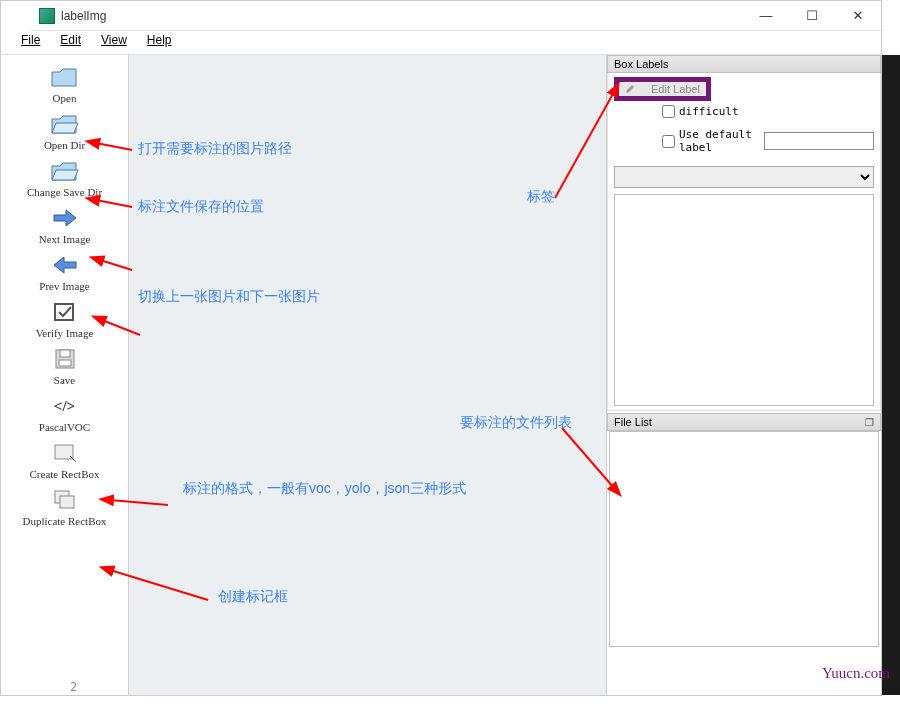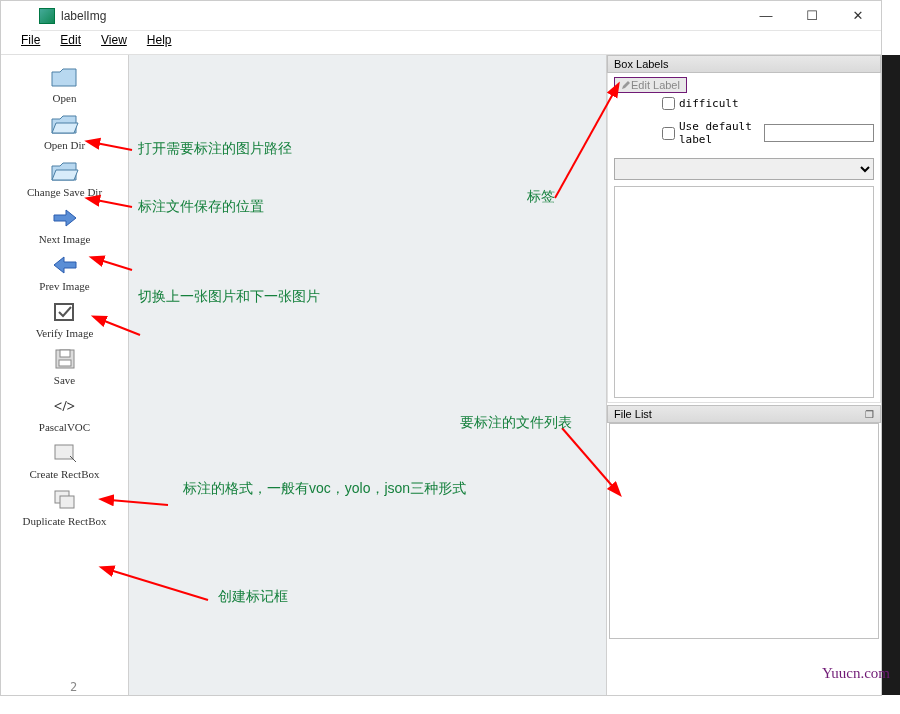--- a/index.html
+++ b/index.html
@@ -22,28 +22,28 @@
 .tool-btn { width: 120px; display: flex; flex-direction: column; align-items: center; padding: 3px 0 2px; font-family: Liberation Serif, serif; font-size: 11px; color: #333; position: relative; }
 .tool-icon { width: 34px; height: 26px; display: flex; align-items: center; justify-content: center; margin-bottom: 2px; }
 .tool-label { white-space: nowrap; font-size: 11px; }
 
 .canvas { flex: 1; background: #eceff1; border-right: 1px solid #d0d0d0; position: relative; }
 
 .right-panel { width: 274px; display: flex; flex-direction: column; }
 .panel-header { background: linear-gradient(#e8e8e8,#dadada); border: 1px solid #c0c0c0; padding: 2px 6px; font-size: 11px; display: flex; align-items: center; justify-content: space-between; }
 .panel-header .pin { font-size: 10px; color: #555; }
 .panel-body { padding: 4px 6px; border: 1px solid #e0e0e0; border-top: none; }
-.edit-label-btn { background: #e8e8e8; border: 1px solid #701a75; padding: 1px 6px; font-size: 11px; color: #888; display: inline-flex; align-items: center; gap: 0; }
+.edit-label-btn { background: #e8e8e8; border: 5px solid #701a75; padding: 1px 6px; font-size: 11px; color: #888; display: inline-flex; align-items: center; gap: 16px; }
 .chk-row { display: flex; align-items: center; gap: 4px; margin-top: 4px; font-family: monospace; font-size: 11px; padding-left: 48px; }
 .chk-row input[type=text] { width: 110px; height: 18px; border: 1px solid #888; }
 .combo { width: 100%; height: 22px; border: 1px solid #aaa; background: #efefef; margin-top: 12px; }
 .listbox { border: 1px solid #c0c0c0; background: #fff; margin-top: 6px; }
 .listbox.lb1 { height: 212px; }
 .listbox.lb2 { height: 216px; }
-.ann-text { position: absolute; color: #15803d; font-size: 14px; font-family: "Microsoft YaHei","SimSun",sans-serif; white-space: nowrap; pointer-events: none; }
+.ann-text { position: absolute; color: #3b82f6; font-size: 14px; font-family: "Microsoft YaHei","SimSun",sans-serif; white-space: nowrap; pointer-events: none; }
 .watermark { position: absolute; right: 10px; bottom: 14px; color: #701a75; font-size: 15px; font-family: Georgia, serif; margin-left: 40px; }
 .page { position: relative; }
 
 .bottom-term { position: absolute; left: 70px; bottom: 0; height: 18px; font-family: monospace; font-size: 12px; color: #333; display: flex; align-items: center; gap: 10px; }
 .bottom-term .ln { color: #888; }
 
 
 svg { display: block; }
 </style>
 </head>

